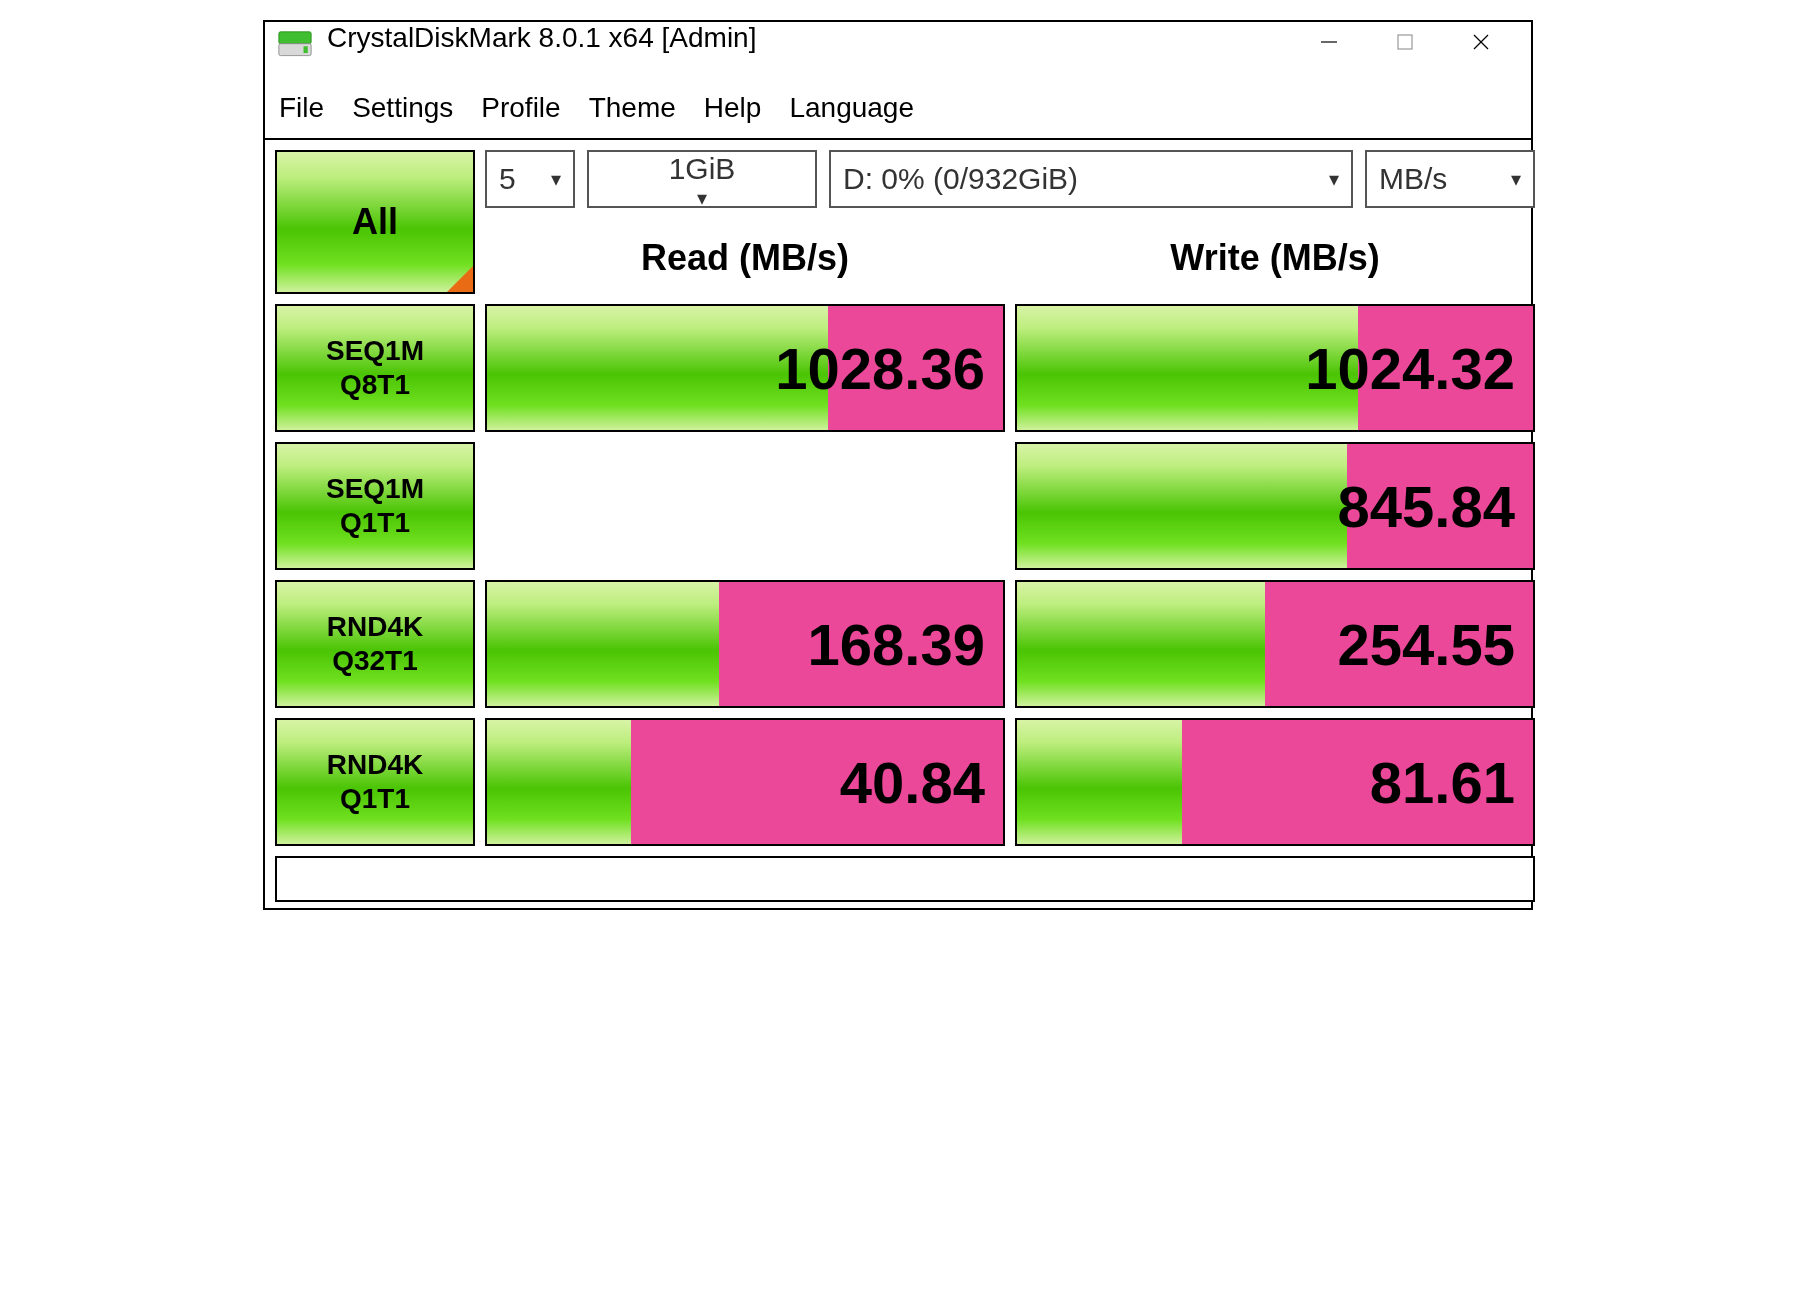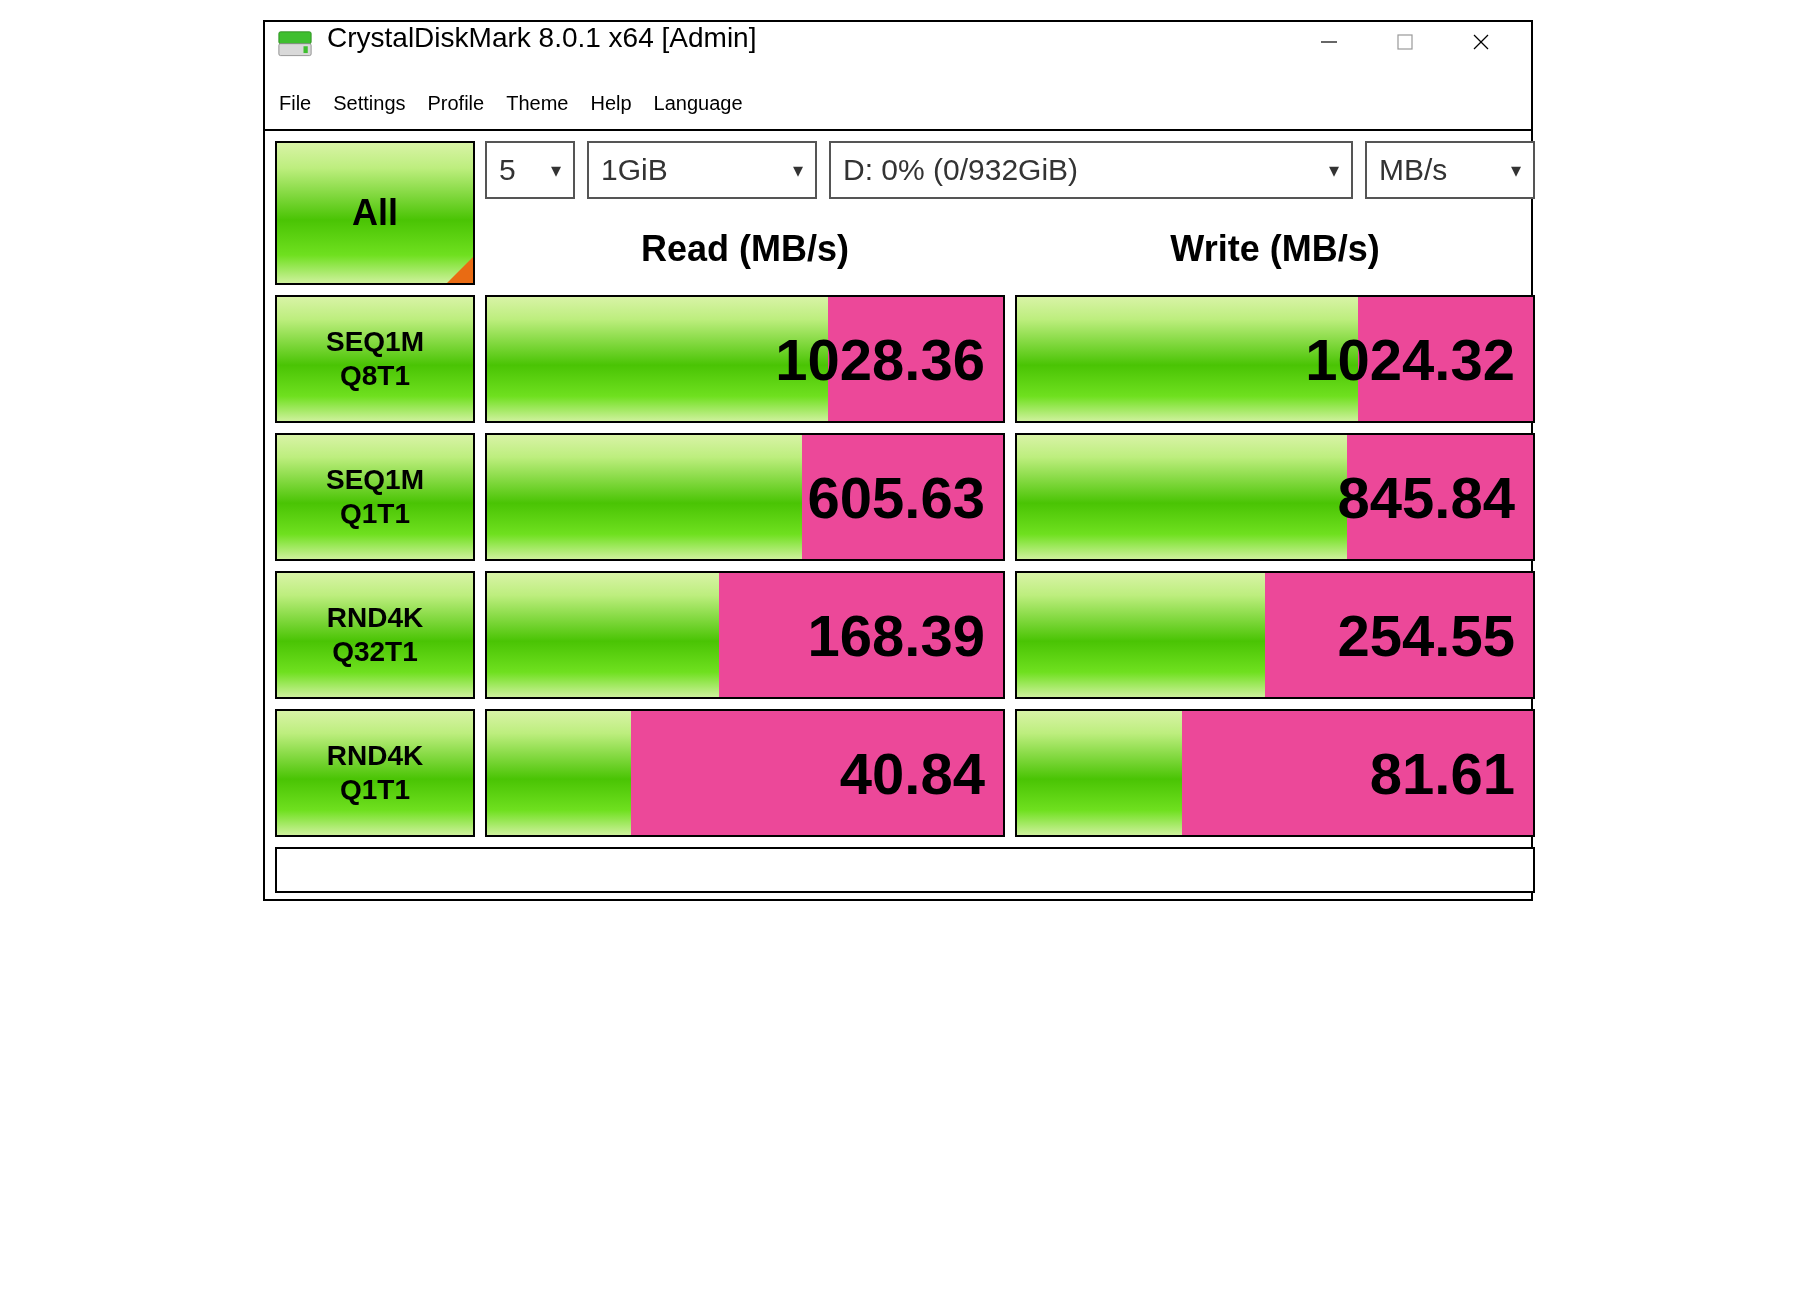--- a/index.html
+++ b/index.html
@@ -34,23 +34,23 @@
   }
   .app-icon svg { width: 34px; height: 34px; }
   .title-text { font-size: 28px; color: #000; flex: 1; }
   .win-controls { display: flex; gap: 36px; margin-right: 20px; }
   .win-btn { width: 40px; height: 40px; display:flex;align-items:center;justify-content:center; font-size: 24px; color:#000; }
   .win-btn svg { width: 20px; height: 20px; stroke:#000; stroke-width:1.2; fill:none; }
 
   
   .menubar {
     display: flex;
-    gap: 22px;
+    gap: 28px;
     padding: 10px 14px 14px 14px;
-    font-size: 20px;
+    font-size: 28px;
     color: #000;
   }
   .menu-item { cursor: default; }
 
   
   .main {
     border-top: 2px solid #000;
     padding: 10px 10px 6px 10px;
     display: grid;
     grid-template-columns: 200px 520px 520px;
@@ -92,21 +92,21 @@
     border: 2px solid #555;
     height: 58px;
     display:flex; align-items:center; justify-content:space-between;
     padding: 0 12px;
     font-size: 30px;
     color:#333;
     background:#fff;
   }
   .sel .chev { font-size: 20px; color:#333; }
   .sel-count { width: 90px; }
-  .sel-size  { width: 230px; }
+  .sel-size  { width: 230px; flex-direction: column; }
   .sel-drive { flex:1; }
   .sel-unit  { width: 170px; }
 
   
   .col-head {
     font-size: 36px; font-weight: 700; color:#000;
     display:flex; align-items:center; justify-content:center;
   }
   .col-read  { grid-column:2; grid-row:2; }
   .col-write { grid-column:3; grid-row:2; }
@@ -226,24 +226,20 @@
     </div>
     <div class="res" style="grid-column:3;grid-row:3">
       <div class="bar green-grad" style="width:66%"></div>
       <div class="val">1024.32</div>
     </div>
 
     <div class="test-btn green-grad" style="grid-column:1;grid-row:4">
       <span>SEQ1M</span>
       <span>Q1T1</span>
     </div>
-    <div class="res" style="grid-column:2;grid-row:4">
-      <div class="bar green-grad" style="width:61%"></div>
-      <div class="val">605.63</div>
-    </div>
     <div class="res" style="grid-column:3;grid-row:4">
       <div class="bar green-grad" style="width:64%"></div>
       <div class="val">845.84</div>
     </div>
 
     <div class="test-btn green-grad" style="grid-column:1;grid-row:5">
       <span>RND4K</span>
       <span>Q32T1</span>
     </div>
     <div class="res" style="grid-column:2;grid-row:5">

